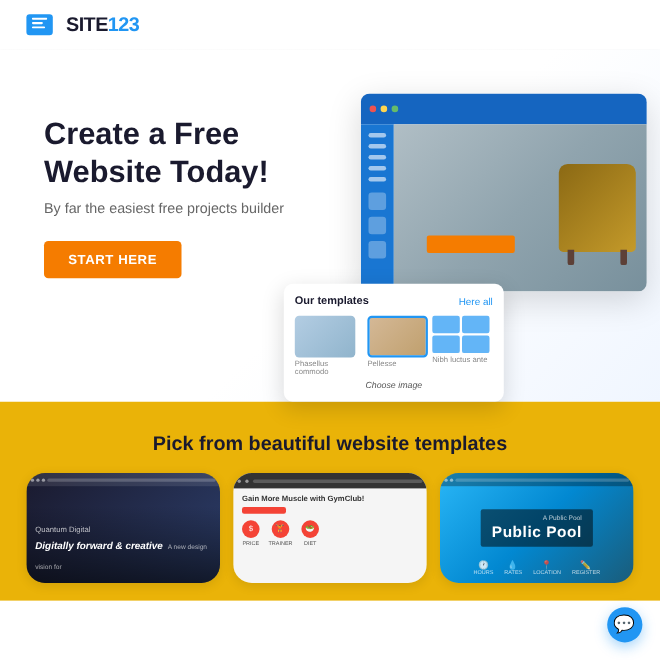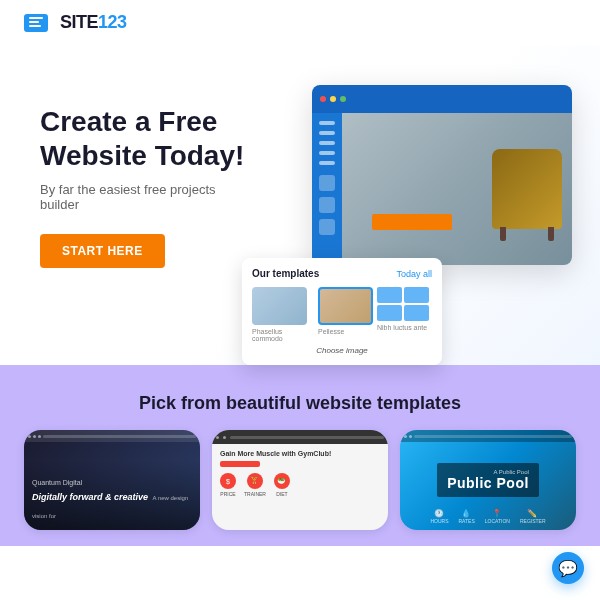--- a/index.html
+++ b/index.html
@@ -17,21 +17,21 @@
     .nav-logo-text span { color: #2196f3; }
     .nav-links { display: flex; align-items: center; gap: 18px; }
     .nav-link { font-size: 12px; color: #444; cursor: pointer; }
     .nav-separator { color: #ccc; font-size: 14px; }
     .nav-login { font-size: 12px; color: #444; cursor: pointer; }
     .nav-cta { background: #2196f3; color: #fff; border: none; border-radius: 4px; padding: 7px 14px; font-size: 12px; font-weight: 600; cursor: pointer; }
 
     
     .hero {
       display: flex; align-items: flex-start; justify-content: space-between;
-      padding: 40px 28px 20px 40px;
+      padding: 40px 12px 20px 40px;
       background: linear-gradient(135deg, #fff 55%, #f0f6ff 100%);
       position: relative; min-height: 320px;
     }
     .hero-left { max-width: 220px; padding-top: 20px; }
     .hero-title { font-size: 28px; font-weight: 800; color: #1a1a2e; line-height: 1.2; margin-bottom: 10px; }
     .hero-subtitle { font-size: 13px; color: #666; margin-bottom: 22px; }
     .hero-btn { background: #f57c00; color: #fff; border: none; border-radius: 4px; padding: 10px 22px; font-size: 12px; font-weight: 700; cursor: pointer; letter-spacing: 0.5px; }
 
     
     .hero-right { position: relative; width: 320px; height: 260px; flex-shrink: 0; }
@@ -88,21 +88,21 @@
     .card-img { width: 55px; height: 38px; border-radius: 4px; overflow: hidden; }
     .card-img-1 { background: linear-gradient(135deg, #b3cde3 0%, #90b4cc 100%); }
     .card-img-2 { background: linear-gradient(135deg, #d4b896 0%, #c0a06e 100%); position: relative; border: 2px solid #2196f3; }
     .card-img-grid { display: flex; flex-direction: column; gap: 2px; width: 55px; }
     .card-img-row { display: flex; gap: 2px; }
     .card-img-small { width: 25px; height: 16px; background: #2196f3; border-radius: 2px; opacity: 0.7; }
     .card-caption { font-size: 7px; color: #888; margin-top: 3px; }
     .card-choose { font-size: 8px; color: #555; text-align: center; margin-top: 4px; font-style: italic; }
 
     
-    .templates-section { padding: 28px 24px 16px; background: #c4b5fd; }
+    .templates-section { padding: 28px 24px 16px; background: #eab308; }
     .templates-title { text-align: center; font-size: 18px; font-weight: 800; color: #1a1a2e; margin-bottom: 16px; }
     .templates-grid { display: flex; gap: 12px; }
     .template-card { flex: 1; border-radius: 17px; overflow: hidden; box-shadow: 0 2px 10px rgba(0,0,0,0.1); }
     .template-card-1 { height: 100px; background: linear-gradient(135deg, #1a1a2e 0%, #2c3e6b 100%); position: relative; display: flex; align-items: flex-end; padding: 8px; }
     .template-card-2 { height: 100px; background: #f5f5f5; position: relative; overflow: hidden; }
     .template-card-3 { height: 100px; background: linear-gradient(135deg, #29b6f6 0%, #0288d1 50%, #1a5c7a 100%); position: relative; display: flex; align-items: center; justify-content: center; }
 
     .tmpl1-overlay { position: absolute; top: 0; left: 0; right: 0; bottom: 0; background: linear-gradient(to bottom, transparent 30%, rgba(0,0,0,0.6) 100%); }
     .tmpl1-topbar { position: absolute; top: 0; left: 0; right: 0; height: 12px; background: rgba(255,255,255,0.1); display: flex; align-items: center; padding: 0 4px; gap: 2px; }
     .tmpl1-dot { width: 3px; height: 3px; border-radius: 50%; background: rgba(255,255,255,0.5); }
@@ -192,21 +192,21 @@
             </div>
           </div>
         </div>
         <div class="mockup-orange-bar"></div>
       </div>
     </div>
 
     <div class="mockup-card">
       <div class="card-header">
         <span class="card-title-text">Our templates</span>
-        <span class="card-view-all">Today all</span>
+        <span class="card-view-all">Here all</span>
       </div>
       <div class="card-images">
         <div>
           <div class="card-img card-img-1"></div>
           <div class="card-caption">Phasellus commodo</div>
         </div>
         <div>
           <div class="card-img card-img-2"></div>
           <div class="card-caption">Pellesse</div>
         </div>

